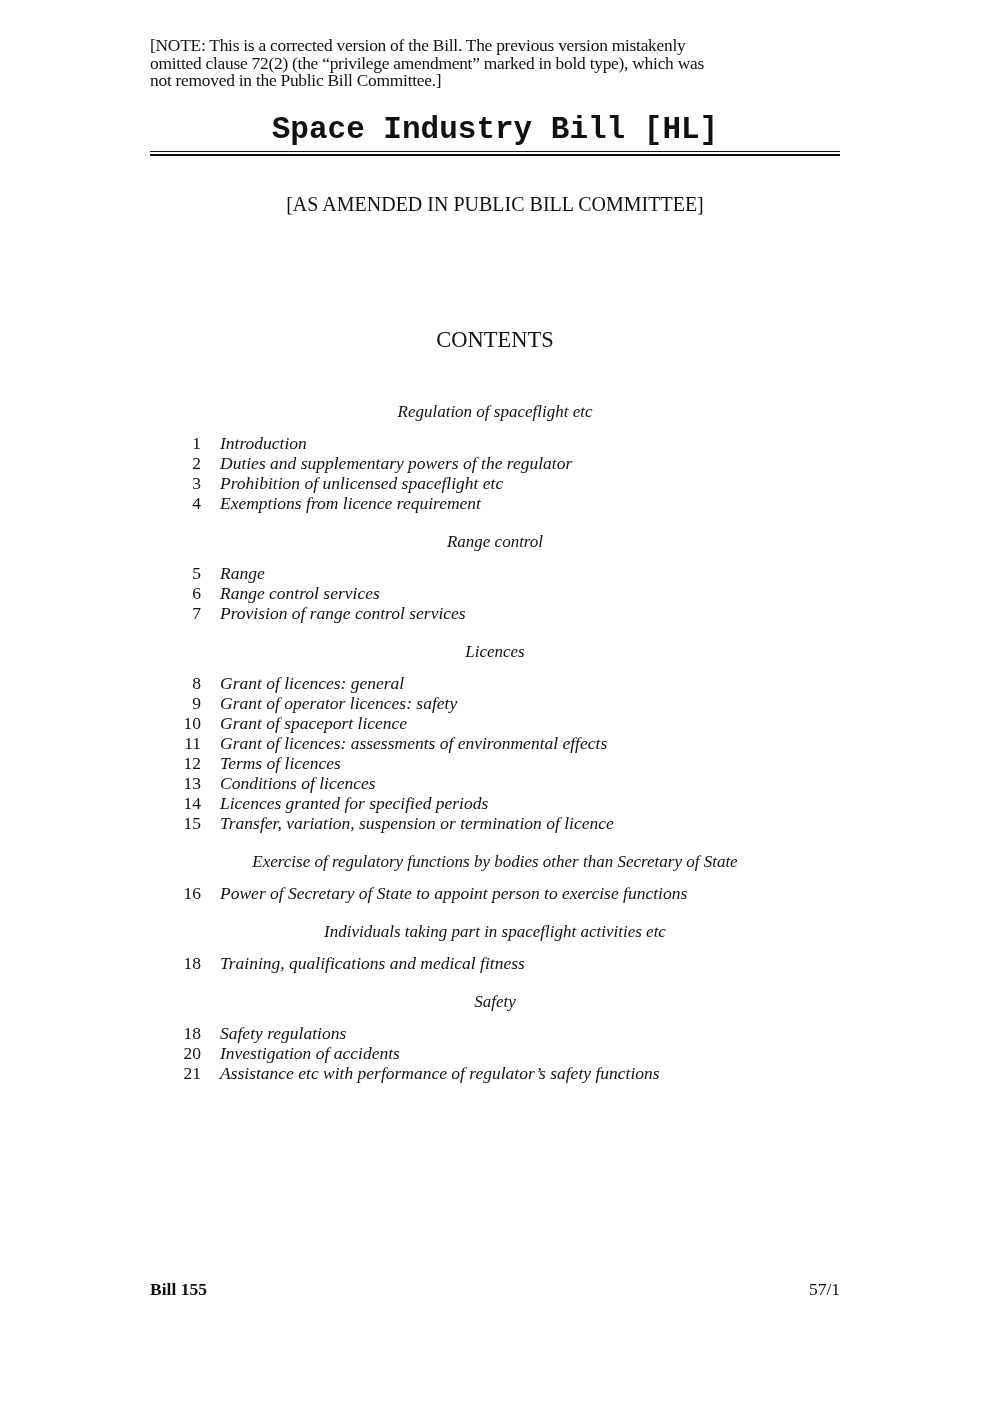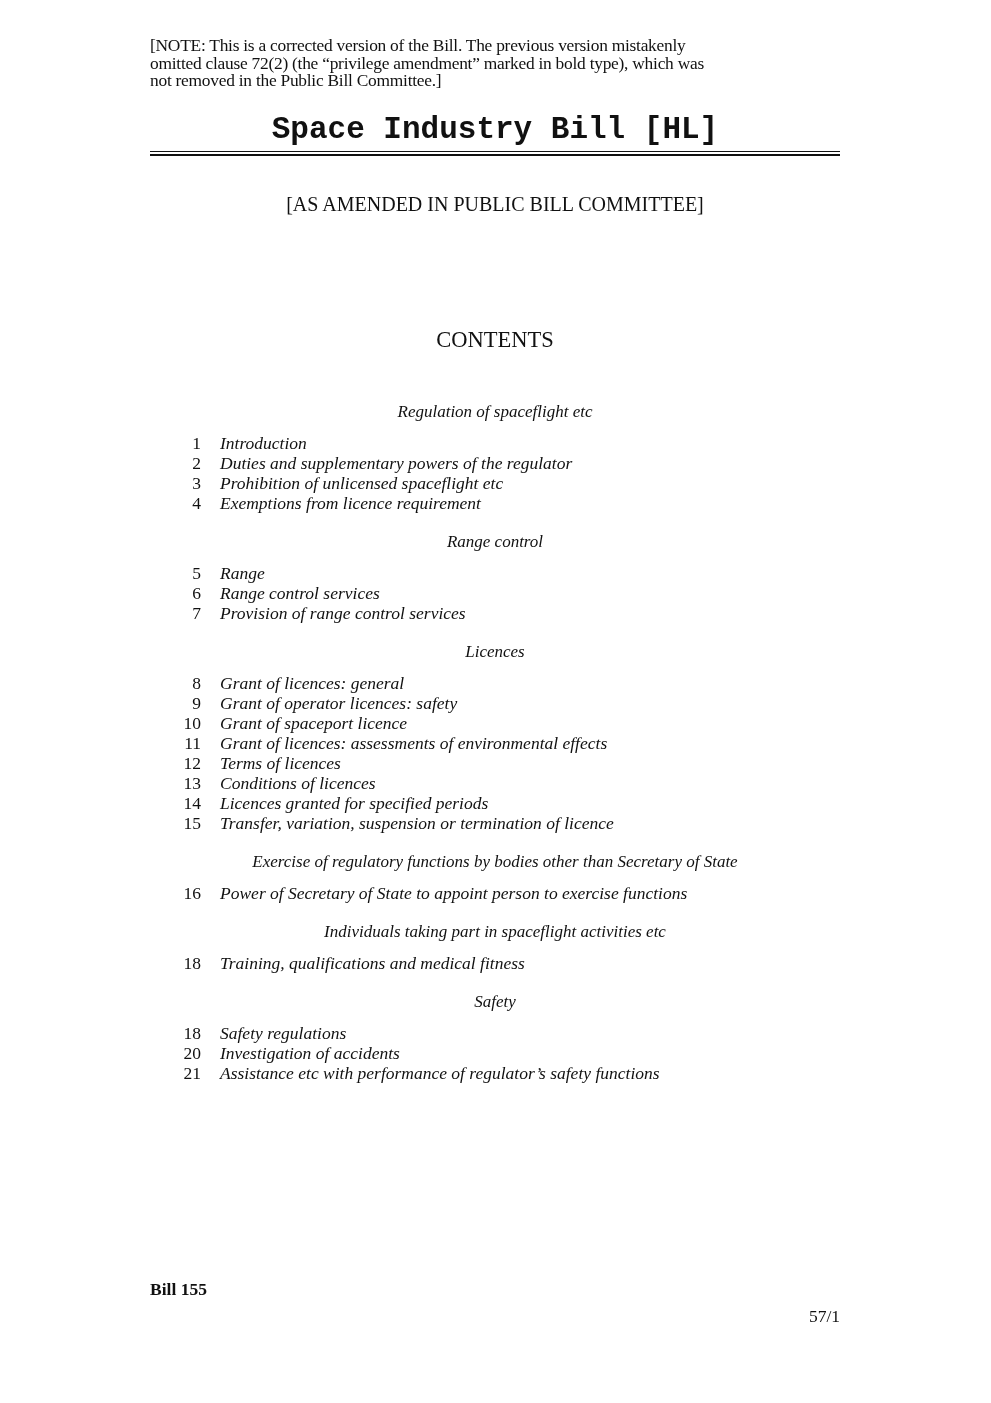--- a/index.html
+++ b/index.html
@@ -31,21 +31,21 @@
       margin-left: 0; height: 20px; margin-bottom: 11px;
     }
     .section { margin-bottom: 19px; }
     .item { display: flex; font-size: 17.5px; line-height: 20px; height: 20px; }
     .item-num { width: 51px; text-align: right; flex: none; }
     .item-title { margin-left: 19px; white-space: nowrap; font-style: italic; }
     .footer-left {
       position: absolute; left: 150px; top: 1279px; font-size: 17.5px; line-height: 20px; font-weight: bold;
     }
     .footer-right {
-      position: absolute; right: 151px; top: 1279px; font-size: 17.5px; line-height: 20px; margin-top: 27px;
+      position: absolute; right: 151px; top: 1279px; font-size: 17.5px; line-height: 20px;
     }
   </style>
 </head>
 <body>
 
 <div class="note">
   <div>[NOTE: This is a corrected version of the Bill. The previous version mistakenly</div>
   <div>omitted clause 72(2) (the “privilege amendment” marked in bold type), which was</div>
   <div>not removed in the Public Bill Committee.]</div>
 </div>

